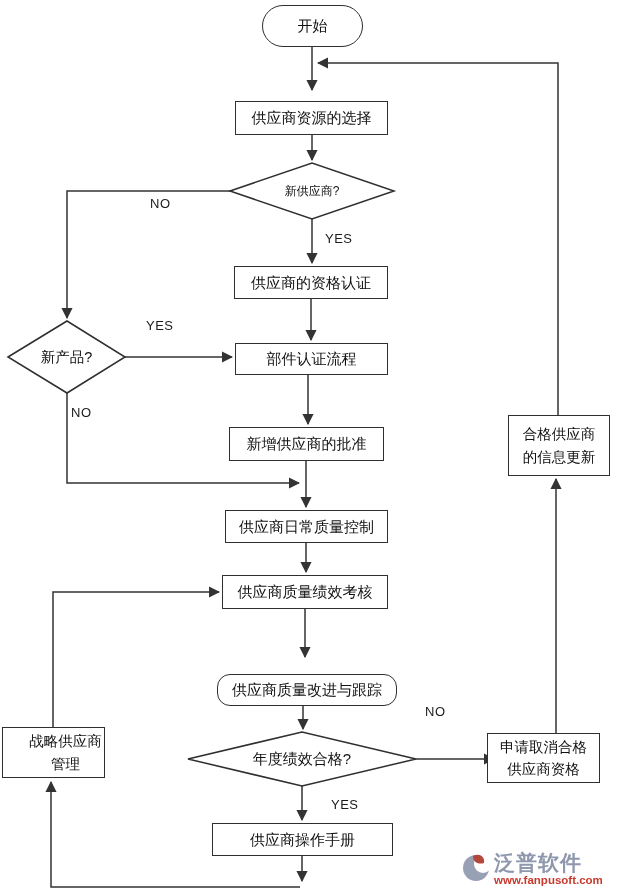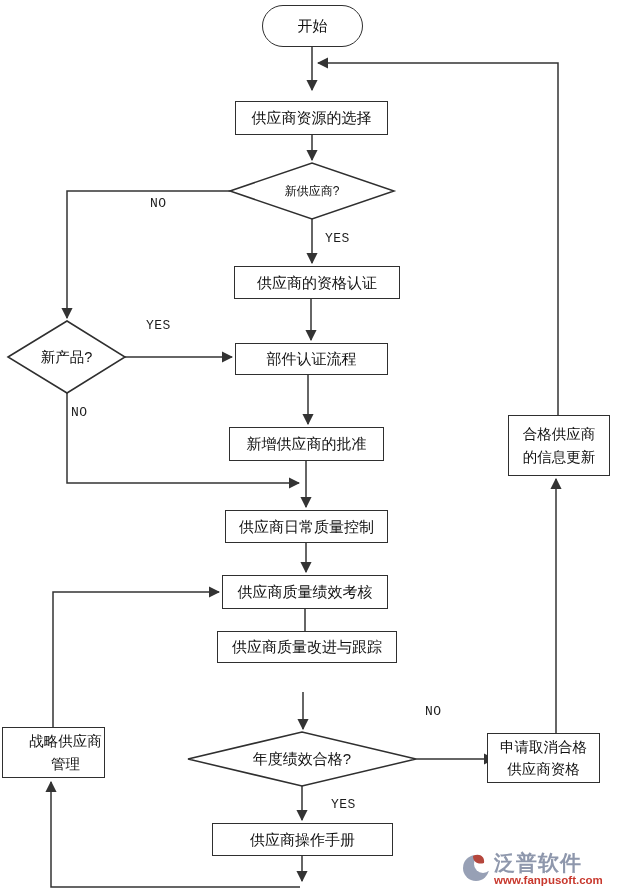--- a/index.html
+++ b/index.html
@@ -14,21 +14,21 @@
     display:flex;align-items:center;justify-content:center;
     font-size:15px;line-height:1.3;text-align:left;white-space:nowrap;
   }
   .node.pill{border-radius:22px;}
   .node.two{flex-direction:column;font-size:14.5px;white-space:normal;line-height:1.55;}
   .dlabel{
     position:absolute;z-index:2;display:flex;align-items:center;justify-content:center;
     font-size:14.5px;text-align:center;white-space:nowrap;
   }
   .elabel{
-    position:absolute;z-index:2;font-size:13px;color:#1c1c1c;letter-spacing:.5px;font-family:Liberation Mono, monospace;
+    position:absolute;z-index:2;font-size:13px;color:#1c1c1c;letter-spacing:.5px;
   }
   .watermark{
     position:absolute;z-index:3;left:462px;top:838px;width:152px;height:50px;
     display:flex;align-items:flex-end;
   }
   .wm-text{display:flex;flex-direction:column;margin-left:2px;}
   .wm-brand{font-size:21px;font-weight:bold;color:#8e97ac;line-height:1.1;letter-spacing:1px;}
   .wm-url{font-size:11.5px;font-weight:bold;color:#c8392e;line-height:1.2;}
 </style>
 </head>
@@ -90,41 +90,41 @@
   </svg>
 
   <div class="node pill" style="left:262px;top:5px;width:101px;height:42px;">
     <span>开始</span>
   </div>
 
   <div class="node" style="left:235px;top:93px;width:153px;height:34px;margin-top:8px;">
     <span>供应商资源的选择</span>
   </div>
 
-  <div class="node" style="left:234px;top:266px;width:166px;height:33px;">
+  <div class="node" style="left:234px;top:266px;width:154px;height:33px;">
     <span>供应商的资格认证</span>
   </div>
 
   <div class="node" style="left:235px;top:343px;width:153px;height:32px;">
     <span>部件认证流程</span>
   </div>
 
   <div class="node" style="left:229px;top:427px;width:155px;height:34px;">
     <span>新增供应商的批准</span>
   </div>
 
   <div class="node" style="left:225px;top:510px;width:163px;height:33px;">
     <span>供应商日常质量控制</span>
   </div>
 
   <div class="node" style="left:222px;top:575px;width:166px;height:34px;">
     <span>供应商质量绩效考核</span>
   </div>
 
-  <div class="node" style="left:217px;top:631px;width:180px;height:32px;">
+  <div class="node" style="left:217px;top:674px;width:180px;height:32px;border-radius:13px;">
     <span>供应商质量改进与跟踪</span>
   </div>
 
   <div class="node" style="left:212px;top:823px;width:181px;height:33px;">
     <span>供应商操作手册</span>
   </div>
 
   <div class="node two" style="left:2px;top:727px;width:103px;height:51px;padding-left:24px;">
     <span>战略供应商</span>
     <span>管理</span>

